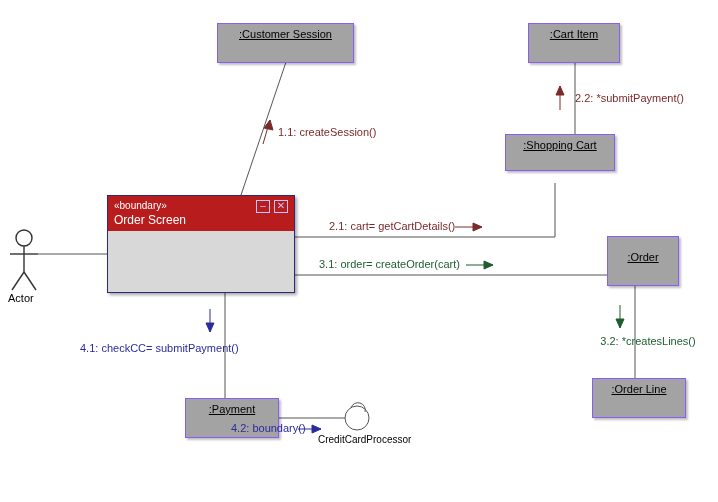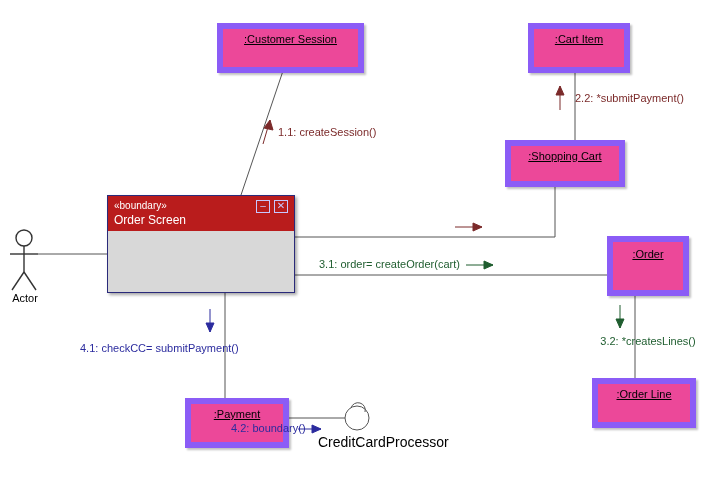--- a/index.html
+++ b/index.html
@@ -1,31 +1,31 @@
 <!DOCTYPE html>
 <html><head>
 <meta charset="utf-8">
 <style>
   html,body{margin:0;padding:0;background:#fff;font-family:Arial,Helvetica,sans-serif;font-size:11px;color:#000}
   .canvas{position:relative;width:718px;height:502px;background:#fff}
-  .obj{position:absolute;border:6px solid #8b5cf6;background:#ec4899;box-shadow:2px 2px 2px rgba(0,0,0,0.25)}
+  .obj{position:absolute;border:1px solid #8b5cf6;background:#a3a3a3;box-shadow:2px 2px 2px rgba(0,0,0,0.25)}
   .obj .title{text-align:center;padding:4px 6px;font-size:11px}
   .obj .title .u{text-decoration:underline}
   .boundary{position:absolute;border:1px solid #2a2a7a;background:#d8d8d8;box-shadow:2px 2px 3px rgba(0,0,0,0.35)}
   .boundary .hdr{background:#b91c1c;color:#fff;padding:4px 6px}
   .boundary .stereo{font-size:10px}
   .boundary .name{font-size:12px;padding-top:2px}
   .boundary .winicons{position:absolute;top:4px;right:6px;display:flex;gap:4px}
   .winicons span{display:inline-block;width:12px;height:11px;border:1px solid #c7c7ff;color:#c7c7ff;font-size:10px;line-height:10px;text-align:center}
   .msg{position:absolute;font-size:11px;white-space:nowrap}
   .msg--maroon{color:#7b2a2a}
   .msg--green{color:#1f5d2f}
   .msg--navy{color:#2b2b9e}
-  .actor-label{position:absolute;text-align:center;font-size:11px}
-  .iface-label{position:absolute;text-align:center;font-size:14px}
+  .actor-label{position:absolute;font-size:11px}
+  .iface-label{position:absolute;text-align:center;font-size:10px}
   svg{position:absolute;top:0;left:0;overflow:visible}
 </style>
 </head>
 <body>
 
 <div class="canvas">
 
   <svg width="718" height="502">
     <defs></defs>
 
@@ -97,26 +97,26 @@
   <div class="actor-label" style="left:8px;top:292px;width:34px">Actor</div>
 
   <div class="obj" style="left:217px;top:23px;width:135px;height:38px">
     <div class="title"><span class="u">:Customer Session</span></div>
   </div>
 
   <div class="obj" style="left:528px;top:23px;width:90px;height:38px">
     <div class="title"><span class="u">:Cart Item</span></div>
   </div>
 
-  <div class="obj" style="left:505px;top:140px;width:108px;height:35px">
+  <div class="obj" style="left:505px;top:134px;width:108px;height:35px">
     <div class="title"><span class="u">:Shopping Cart</span></div>
   </div>
 
   <div class="obj" style="left:607px;top:236px;width:70px;height:48px">
-    <div class="title" style="padding-top:6px"><span class="u">:Order</span></div>
+    <div class="title" style="padding-top:14px"><span class="u">:Order</span></div>
   </div>
 
   <div class="obj" style="left:592px;top:378px;width:92px;height:38px">
     <div class="title"><span class="u">:Order Line</span></div>
   </div>
 
   <div class="obj" style="left:185px;top:398px;width:92px;height:38px">
     <div class="title"><span class="u">:Payment</span></div>
   </div>
 
@@ -127,19 +127,20 @@
     </div>
     <div class="winicons">
       <span>–</span>
       <span>✕</span>
     </div>
   </div>
 
   <div class="iface-label" style="left:318px;top:434px;width:92px">CreditCardProcessor</div>
 
   <div class="msg msg--maroon" style="left:278px;top:126px">1.1:  createSession()</div>
+  <div class="msg msg--maroon" style="left:329px;top:220px">2.1:  cart= getCartDetails()</div>
   <div class="msg msg--maroon" style="left:575px;top:92px">2.2:  *submitPayment()</div>
   <div class="msg msg--green" style="left:319px;top:258px">3.1:  order= createOrder(cart)</div>
   <div class="msg msg--green" style="left:600px;top:335px;text-align:center;width:96px">3.2:  *createsLines()</div>
   <div class="msg msg--navy" style="left:80px;top:342px">4.1:  checkCC= submitPayment()</div>
   <div class="msg msg--navy" style="left:231px;top:422px">4.2:  boundary()</div>
 
 </div>
 
 </body></html>

